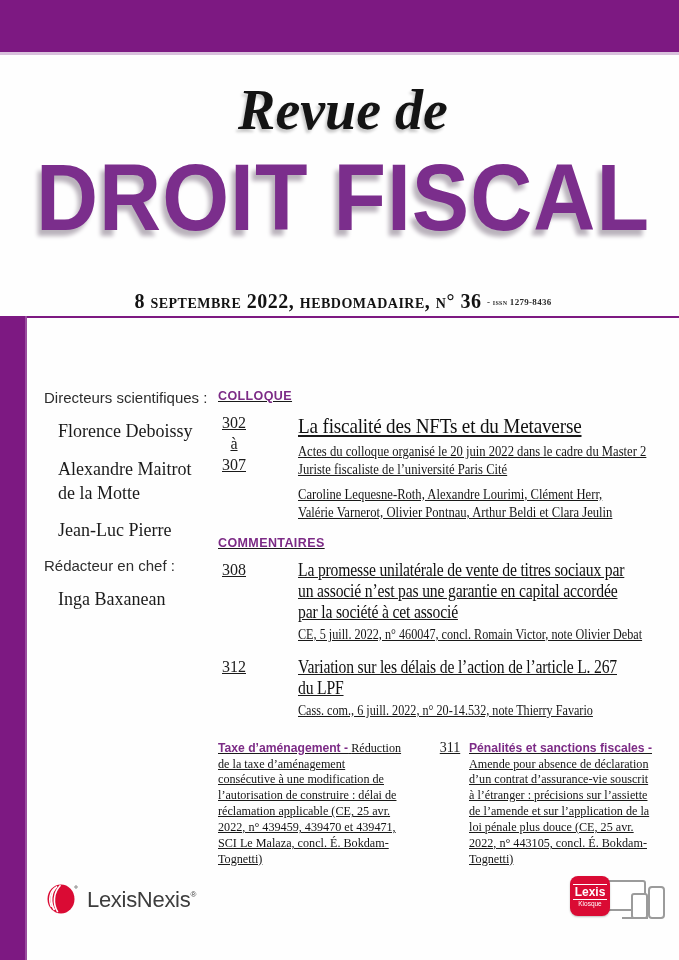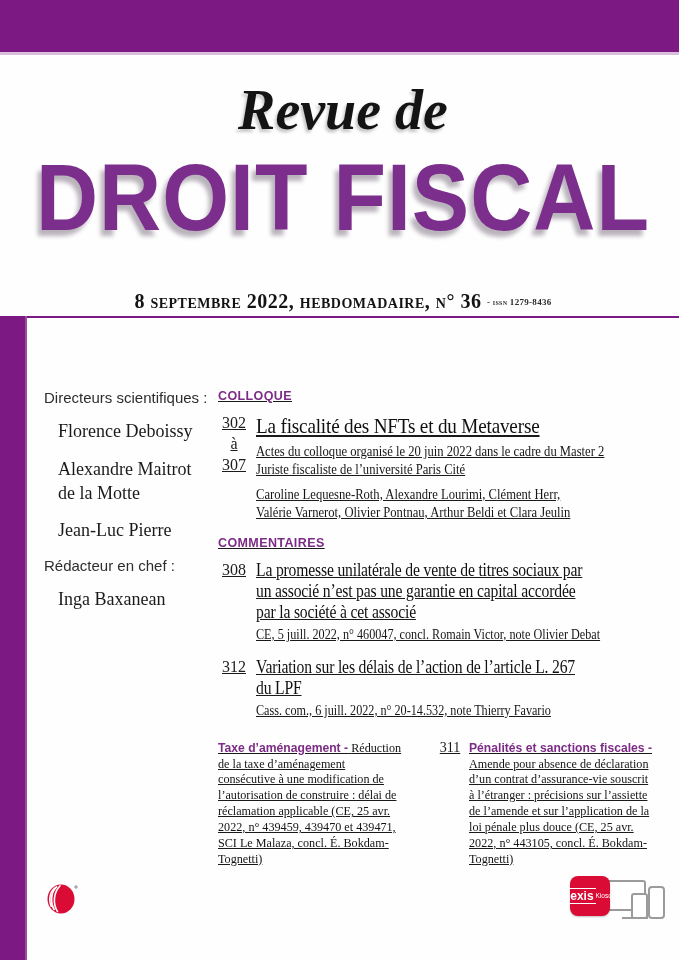--- a/index.html
+++ b/index.html
@@ -36,21 +36,21 @@
   .sidebar{width:174px;flex-shrink:0;box-sizing:border-box;padding-right:8px;}
   .sb-label{font-family:"Liberation Sans",sans-serif;font-size:15px;color:#2d2d2d;margin:0 0 3px 0;}
   .sb-label.second{margin-top:13px;}
   .sb-name{font-size:18px;line-height:1.32;margin:14px;color:#1a1a1a;}
   .main{flex:1;min-width:0;text-decoration:underline;}
   .sec-heading{
     font-family:"Liberation Sans",sans-serif;font-weight:bold;
     font-size:12.5px;letter-spacing:.4px;color:#7c2b86;margin:0 0 10px 0;
   }
   .sec-heading.second{margin-top:14px;}
-  .entry{display:flex;margin-bottom:13px;}
+  .entry{display:flex;margin-bottom:13px;gap:42px;}
   .pages{width:32px;margin-right:6px;flex-shrink:0;font-size:16px;line-height:1.3;text-align:center;color:#1c1c1c;white-space:pre-line;}
   .entry-body{width:485px;flex-shrink:0;transform:scaleX(0.87);transform-origin:0 0;}
   .t-title{font-size:18px;line-height:1.17;letter-spacing:-.2px;margin:0;font-weight:normal;color:#101010;white-space:pre-line;}
   .t-title.big{font-size:22px;}
   .t-sub{font-size:14.5px;line-height:1.25;margin:3px 0 0 0;white-space:pre-line;color:#151515;}
   .t-authors{font-size:14.5px;line-height:1.27;margin:7px 0 0 0;white-space:pre-line;color:#151515;}
   .t-ref{font-size:14px;line-height:1.2;margin:4px 0 0 0;color:#151515;}
   
   .also{margin-top:20px;}
   .also-heading{
@@ -62,21 +62,21 @@
   .also-num{width:30px;margin-right:4px;flex-shrink:0;font-size:14px;color:#1c1c1c;text-align:center;line-height:1.2;}
   .also-text{width:205px;flex-shrink:0;transform:scaleX(0.9);transform-origin:0 0;font-size:13.5px;line-height:1.18;color:#141414;margin:0;}
   .also-lead{font-family:"Liberation Sans",sans-serif;font-weight:bold;color:#7c2b86;}
   
   .ln-logo{position:absolute;left:44px;top:880px;display:flex;align-items:center;}
   .ln-text{font-family:"Liberation Sans",sans-serif;font-size:22px;color:#3d3d3d;letter-spacing:-.3px;margin-left:7px;}
   .ln-reg{font-size:8px;vertical-align:10px;color:#3d3d3d;}
   .kiosque{position:absolute;right:20px;top:876px;display:flex;align-items:flex-start;}
   .kiosque-tile{
     width:40px;height:40px;border-radius:8px;background:#da0b34;flex-shrink:0;
-    display:flex;flex-direction:row;align-items:center;justify-content:center;
+    display:flex;flex-direction:column;align-items:center;justify-content:center;
     color:#fff;font-family:"Liberation Sans",sans-serif;z-index:2;position:relative;
     box-shadow:0 1px 2px rgba(0,0,0,.25);
   }
   .kiosque-l1{font-size:12px;font-weight:bold;line-height:1;border-top:1px solid #fff;border-bottom:1px solid #fff;padding:1px 2px;}
   .kiosque-l2{font-size:6.5px;line-height:1.3;}
   .devices{margin-left:-8px;margin-top:2px;}
 </style>
 </head>
 <body>
 
@@ -171,20 +171,21 @@
   <div class="ln-logo">
     <span>
       <svg width="36" height="36" viewBox="0 0 36 36">
         <ellipse cx="17" cy="19" rx="13.5" ry="14.5" fill="#da0b34"></ellipse>
         <path d="M7.5,27 C4.2,20 5.8,11.5 11,7.8" stroke="#fff" stroke-width="1.5" fill="none"></path>
         <path d="M10.5,30 C5.8,22.5 6.6,12 13,6.3" stroke="#fff" stroke-width="1.8" fill="none"></path>
         <path d="M13.8,32 C8.6,24 9.2,12.5 16.5,5.3" stroke="#fff" stroke-width="1.6" fill="none"></path>
         <circle cx="32" cy="7" r="1.2" fill="none" stroke="#6a6a6a" stroke-width=".8"></circle>
       </svg>
     </span>
+    <span class="ln-text"><span>LexisNexis</span><span class="ln-reg">®</span></span>
   </div>
 
   <div class="kiosque">
     <div class="kiosque-tile">
       <span class="kiosque-l1">Lexis</span>
       <span class="kiosque-l2">Kiosque</span>
     </div>
     <span class="devices">
       <svg width="64" height="44" viewBox="0 0 64 44">
         <rect x="3" y="3" width="40" height="29" rx="2" fill="#fff" stroke="#9b9b9b" stroke-width="2"></rect>

